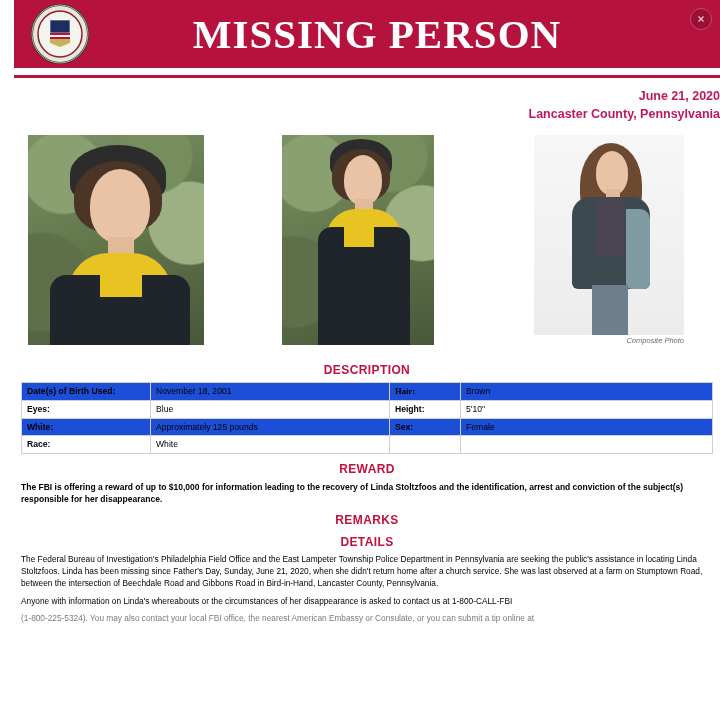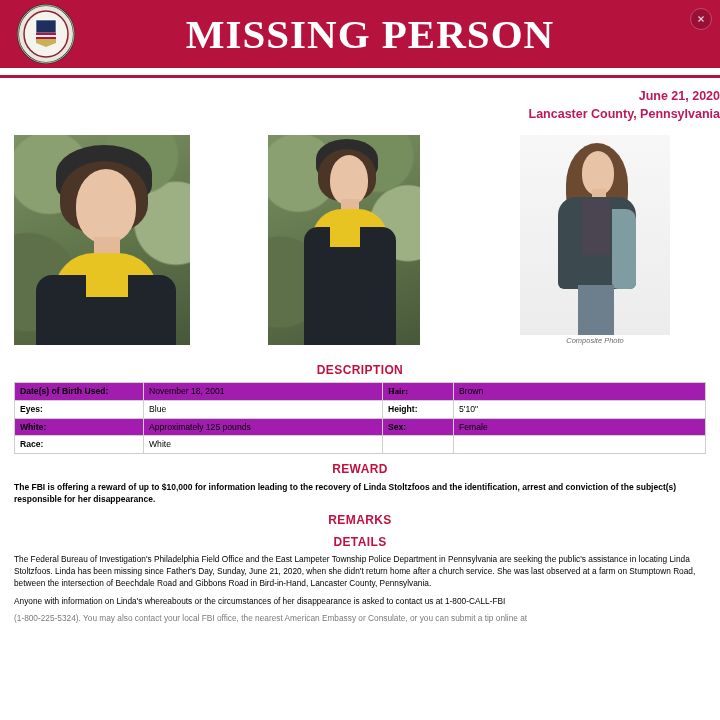--- a/index.html
+++ b/index.html
@@ -13,20 +13,21 @@
     overflow: hidden;
     font-family: "Liberation Sans", sans-serif;
     color: #000;
   }
   .poster {
     position: relative;
     width: 720px;
     height: 720px;
     background: #fff;
     box-sizing: border-box;
+    padding-left: 14px;
   }
 
   
   .header {
     position: relative;
     height: 68px;
     background: #b5123e;
     display: flex;
     align-items: center;
     justify-content: center;
@@ -102,21 +103,21 @@
   }
   .photo1 { left: 14px;  top: 0;  width: 176px; height: 210px; }
   .photo2 { left: 268px; top: 0;  width: 152px; height: 210px; }
   .photo3 { left: 520px; top: 0;  width: 150px; height: 200px; background: #f3f3f3; }
 
   .photo-caption {
     position: absolute;
     left: 520px;
     top: 201px;
     width: 150px;
-    text-align: center;
+    text-align: right;
     font-size: 7.5px;
     color: #6b6b6b;
     font-style: italic;
   }
 
   
   .bg-foliage {
     position: absolute; inset: 0;
     background:
       radial-gradient(circle at 20% 18%, #8aa071 0 18%, transparent 19%),
@@ -166,21 +167,21 @@
   .desc-table {
     width: 692px;
     margin: 0 auto;
     border-collapse: collapse;
     font-size: 8.6px;
     table-layout: fixed;
   }
   .desc-table td {
     border: 1px solid #cfcfcf;
     padding: 3px 5px;
-    background: #a21caf;
+    background: #1d4ed8;
     vertical-align: middle;
     line-height: 1.25;
   }
   .desc-table td.alt { background: #ffffff; margin-top: 46px; }
   .desc-table .lbl { font-weight: bold; }
 
   
   .body-wrap { width: 692px; margin: 0 auto; }
   p.para {
     margin: 0 0 6px 0;

